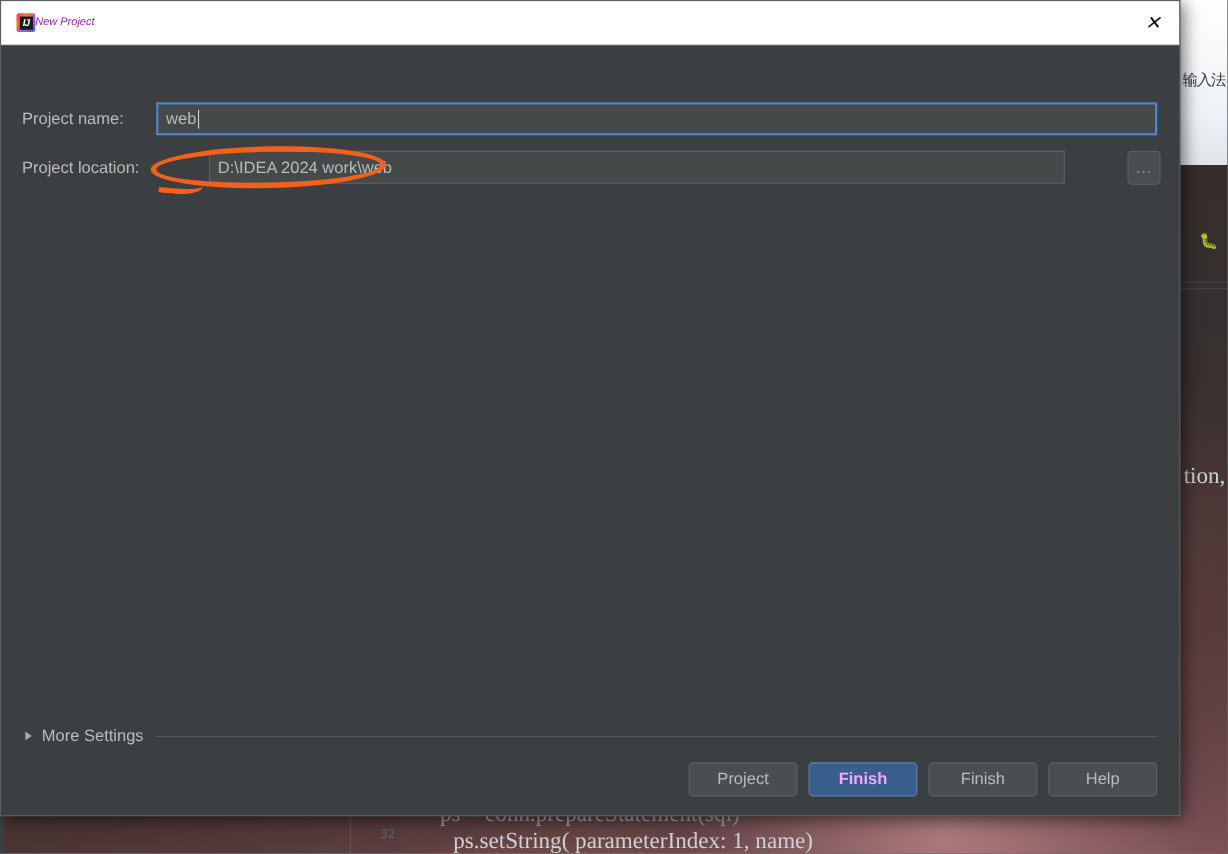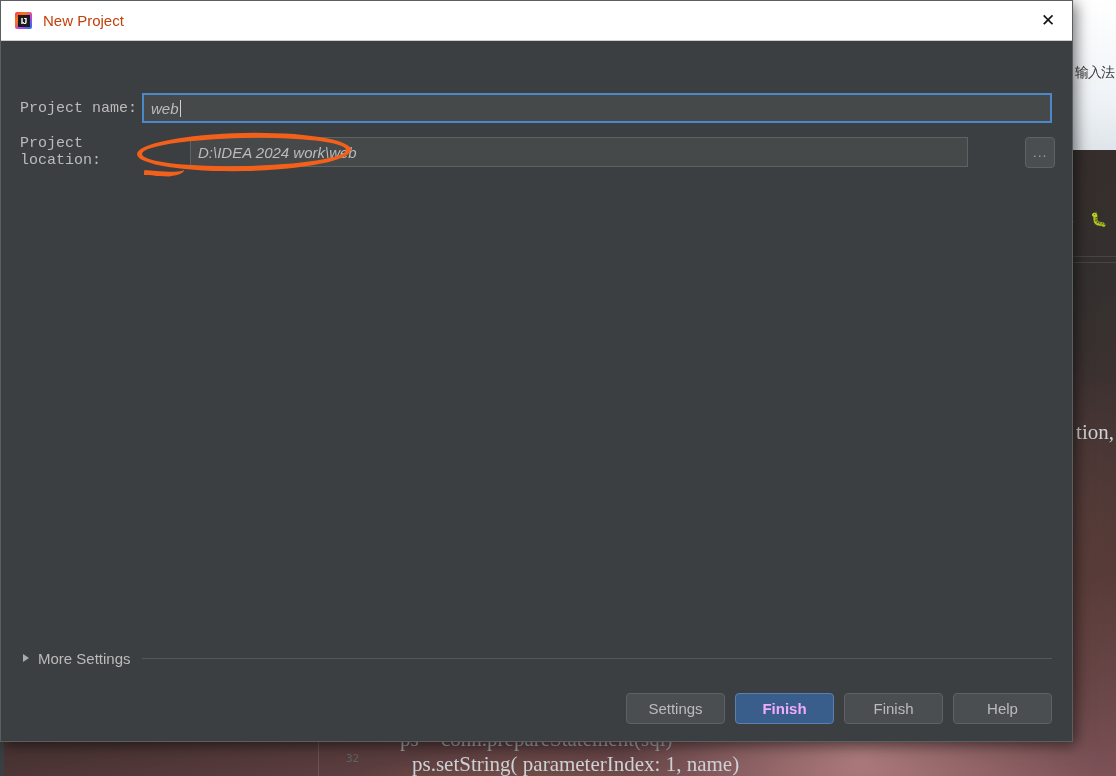--- a/index.html
+++ b/index.html
@@ -98,20 +98,21 @@
     flex-direction: column;
   }
   .titlebar {
     height: 40px;
     background: #ffffff;
     border-bottom: 1px solid #cfcfcf;
     display: flex;
     align-items: center;
     flex: 0 0 40px;
     position: relative;
+    font-style: italic;
   }
   .title-icon {
     width: 17px; height: 17px;
     margin-left: 14px;
     position: relative;
     border-radius: 2px;
     overflow: hidden;
     background: linear-gradient(135deg,#fe315d 0%, #f97a12 30%, #b345f1 65%, #087cfa 100%);
     flex: 0 0 auto;
   }
@@ -127,23 +128,22 @@
     left: 0; top: 0; width: 17px; height: 17px;
     display: flex; align-items: center; justify-content: center;
     color: #ffffff;
     font-size: 9px;
     font-weight: bold;
     font-family: "Liberation Sans", sans-serif;
     z-index: 2;
     letter-spacing: -1px;
   }
   .title-text {
-    margin-left: 11px;
-    font-size: 15px;
-    color: #c2410c;
+    font-size: 10px;
+    color: #a21caf;
     font-family: "Liberation Sans", sans-serif;
   }
   .close-btn {
     position: absolute;
     right: 0; top: 0;
     width: 48px; height: 39px;
     display: flex;
     align-items: center;
     justify-content: center;
     color: #111;
@@ -164,35 +164,34 @@
     height: 30px;
   }
   .row-name { left: 19px; top: 52px; width: 1035px; }
   .row-loc  { left: 19px; top: 96px; width: 1035px; gap: 48px; }
 
   .field-label {
     width: 122px;
     font-size: 15px;
     color: #bbbbbb;
     flex: 0 0 122px;
-    font-family: Liberation Mono, monospace;
+    font-family: Liberation Sans, sans-serif;
   }
 
   .text-input {
     height: 30px;
     background: #45494a;
     border: 1px solid #5e6265;
     color: #bbbbbb;
     font-size: 15px;
     padding: 0 7px;
     display: flex;
     align-items: center;
     font-family: "Liberation Sans", sans-serif;
     position: relative;
-    font-style: italic;
   }
   .input-name {
     width: 910px;
     background: #45494a;
     border: 2px solid #4a88c7;
   }
   .caret {
     display: inline-block;
     width: 1px;
     height: 17px;
@@ -243,21 +242,21 @@
     height: 10px;
     border-bottom: 5px solid #f2601a;
     border-radius: 0 0 60% 0;
     transform: rotate(6deg);
   }
 
   
   .more-settings {
     position: absolute;
     left: 22px;
-    bottom: 73px;
+    bottom: 62px;
     right: 20px;
     display: flex;
     align-items: center;
     height: 20px;
     cursor: pointer;
   }
   .tri {
     width: 0; height: 0;
     border-left: 6px solid #a8acae;
     border-top: 4.5px solid transparent;
@@ -368,21 +367,21 @@
 
       <div class="annotation"></div>
 
       <div class="more-settings">
         <span class="tri"></span>
         <span class="more-label">More Settings</span>
         <span class="sep-line"></span>
       </div>
 
       <div class="footer">
-        <div class="btn">Settings</div>
+        <div class="btn">Project</div>
         <div class="btn primary">Finish</div>
         <div class="btn">Finish</div>
         <div class="btn">Help</div>
       </div>
 
     </div>
   </div>
 </div>
 
 </body></html>

